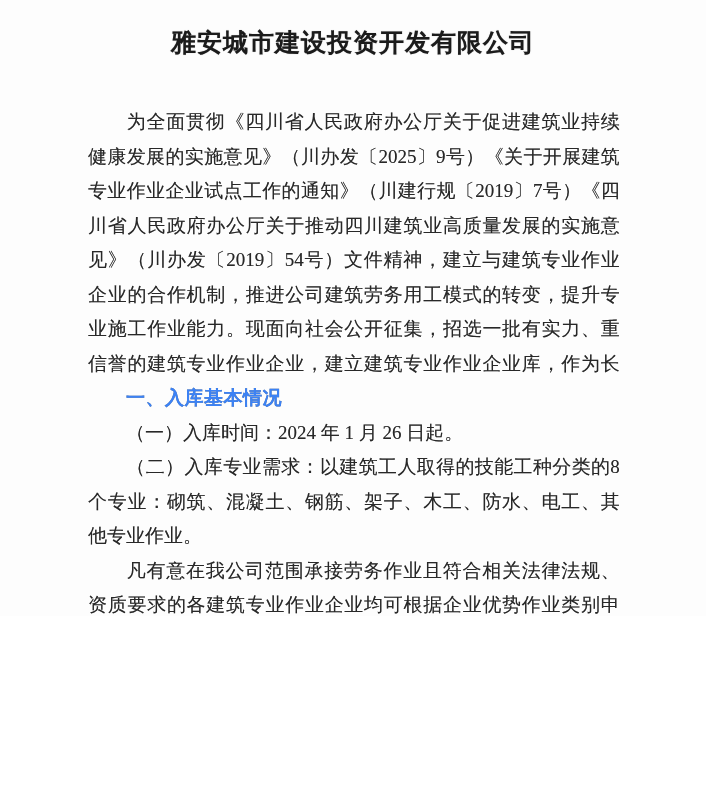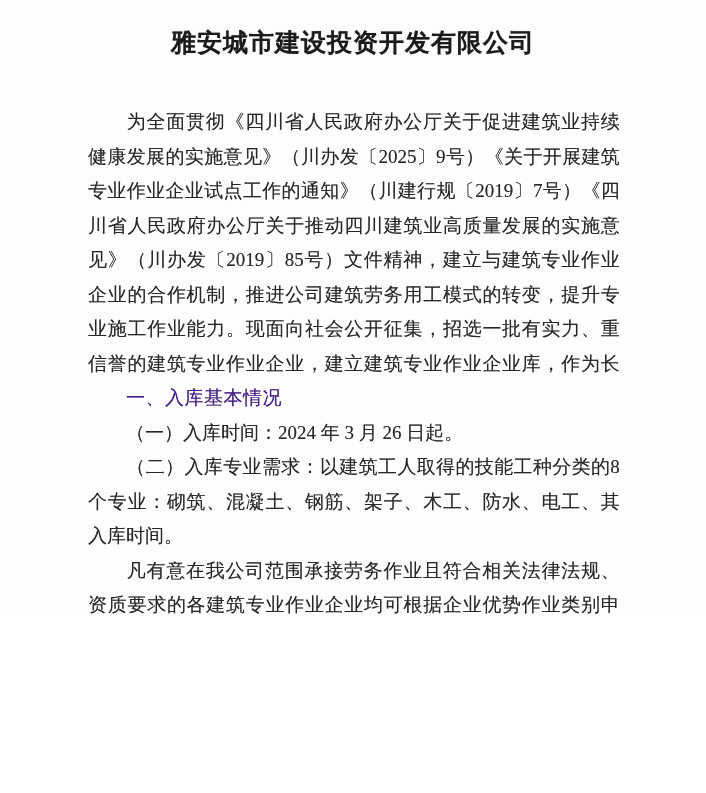--- a/index.html
+++ b/index.html
@@ -50,22 +50,22 @@
   .line .indent-spacer {
     display: inline-block;
     width: 38px;
     flex: 0 0 38px;
   }
   .line.indent:not(.fill) {
     padding-left: 38px;
   }
   .line.heading {
     font-family: "Liberation Sans", sans-serif;
-    font-weight: normal;
-    color: #4c1d95;
+    font-weight: bold;
+    color: #3b82f6;
     letter-spacing: 0.5px;
     text-shadow: 0 0 0.5px rgba(25,25,25,0.6);
   }
 </style>
 </head>
 <body>
 
 <div class="page">
   <header class="doc-title">
     <div class="title-line">雅安城市建设投资开发有限公司</div>
@@ -190,21 +190,21 @@
       <div class="line fill">
         <span class="tok">见</span>
         <span class="tok">》</span>
         <span class="tok">（</span>
         <span class="tok">川</span>
         <span class="tok">办</span>
         <span class="tok">发</span>
         <span class="tok">〔</span>
         <span class="tok">2019</span>
         <span class="tok">〕</span>
-        <span class="tok">85 </span>
+        <span class="tok">54 </span>
         <span class="tok">号</span>
         <span class="tok">）</span>
         <span class="tok">文</span>
         <span class="tok">件</span>
         <span class="tok">精</span>
         <span class="tok">神</span>
         <span class="tok">，</span>
         <span class="tok">建</span>
         <span class="tok">立</span>
         <span class="tok">与</span>
@@ -296,21 +296,21 @@
         <span class="tok">业</span>
         <span class="tok">企</span>
         <span class="tok">业</span>
         <span class="tok">库</span>
         <span class="tok">，</span>
         <span class="tok">作</span>
         <span class="tok">为</span>
         <span class="tok">长</span>
       </div>
       <div class="line indent heading">一、入库基本情况</div>
-      <div class="line indent">（一）入库时间：2024 年 3 月 26 日起。</div>
+      <div class="line indent">（一）入库时间：2024 年 1 月 26 日起。</div>
       <div class="line fill indent">
         <span class="indent-spacer"></span>
         <span class="tok">（</span>
         <span class="tok">二</span>
         <span class="tok">）</span>
         <span class="tok">入</span>
         <span class="tok">库</span>
         <span class="tok">专</span>
         <span class="tok">业</span>
         <span class="tok">需</span>
@@ -355,21 +355,21 @@
         <span class="tok">工</span>
         <span class="tok">、</span>
         <span class="tok">防</span>
         <span class="tok">水</span>
         <span class="tok">、</span>
         <span class="tok">电</span>
         <span class="tok">工</span>
         <span class="tok">、</span>
         <span class="tok">其</span>
       </div>
-      <div class="line">入库时间。</div>
+      <div class="line">他专业作业。</div>
       <div class="line fill indent">
         <span class="indent-spacer"></span>
         <span class="tok">凡</span>
         <span class="tok">有</span>
         <span class="tok">意</span>
         <span class="tok">在</span>
         <span class="tok">我</span>
         <span class="tok">公</span>
         <span class="tok">司</span>
         <span class="tok">范</span>

